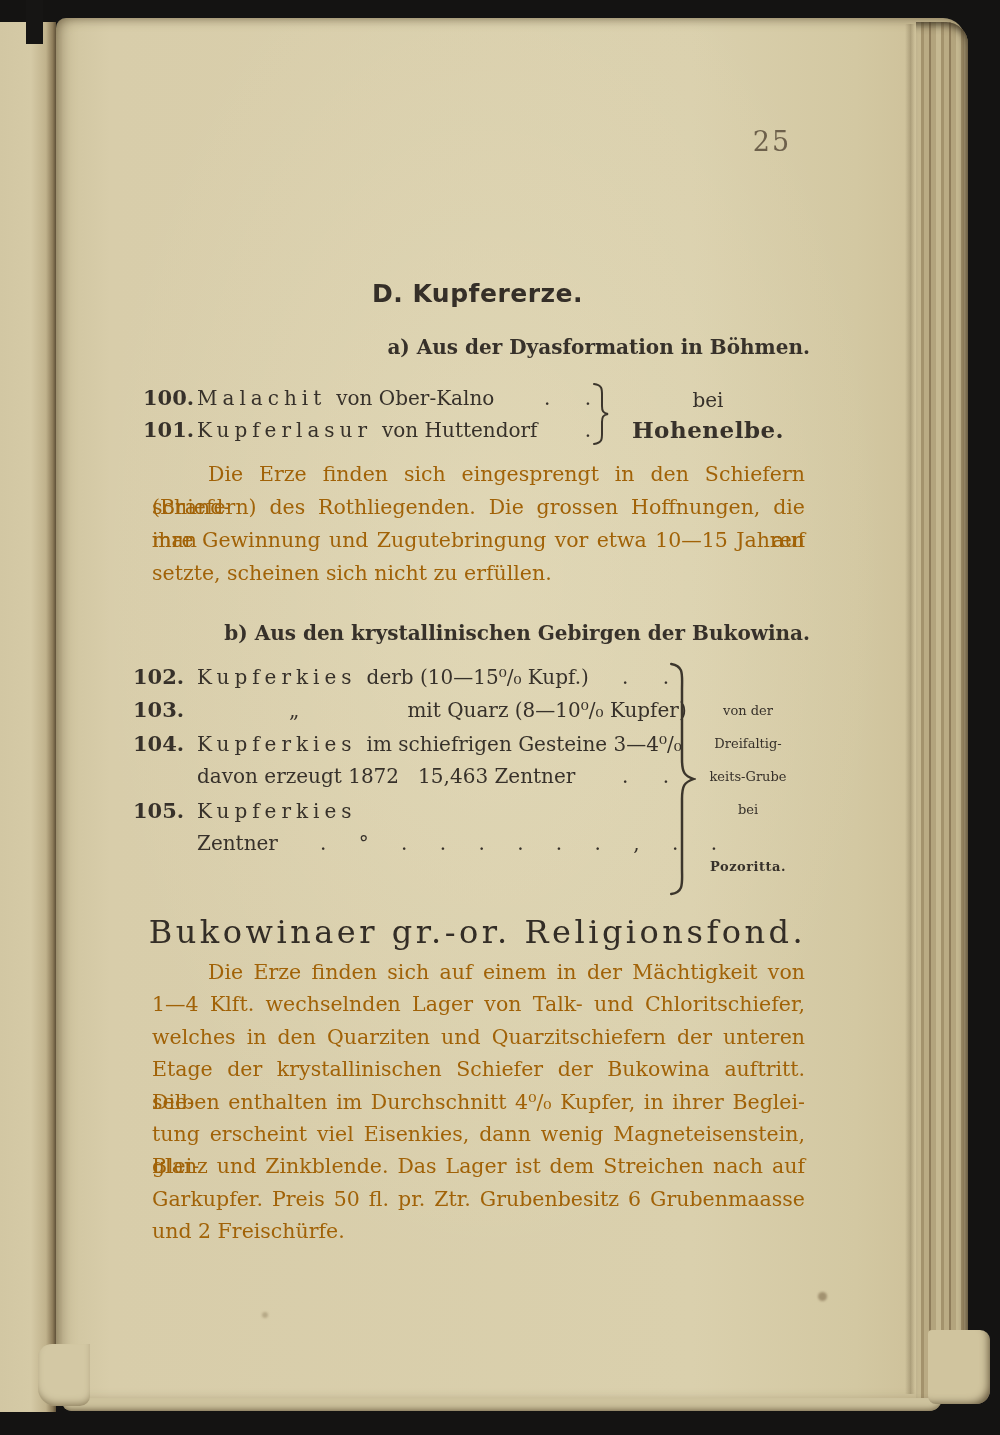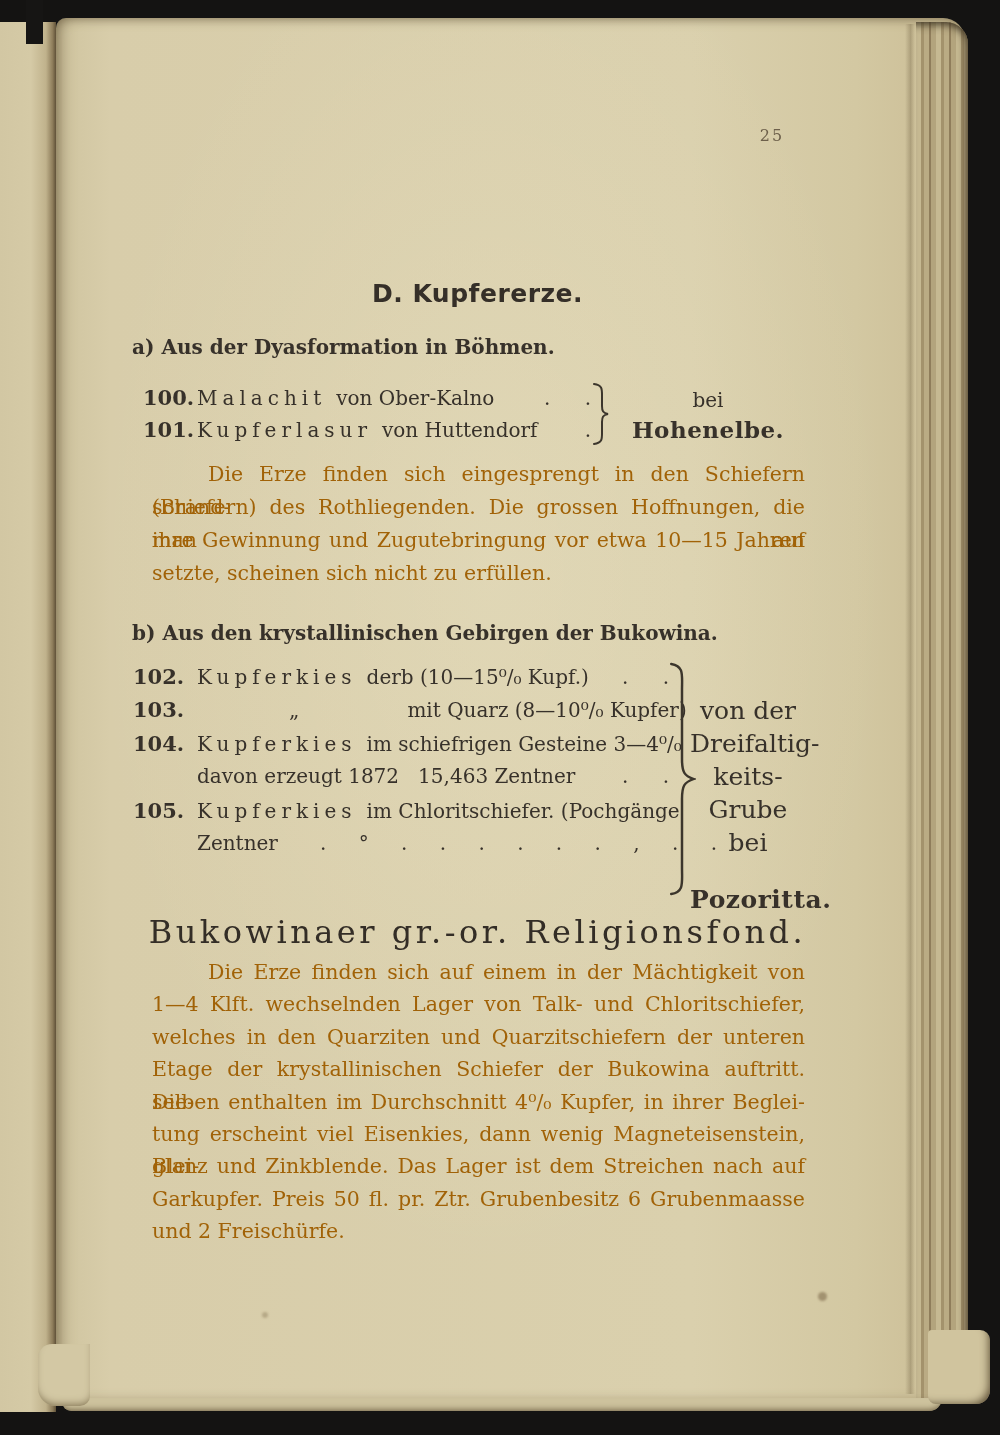--- a/index.html
+++ b/index.html
@@ -48,29 +48,29 @@
   .corner-br{
     position:absolute;left:928px;top:1330px;width:62px;height:74px;
     background:#d0c49e;border-radius:4px 10px 14px 8px;
     box-shadow:inset -6px -5px 9px -5px #5d4f36;
   }
   .fox1,.fox2{position:absolute;border-radius:50%;filter:blur(1px);}
   .fox1{left:818px;top:1292px;width:9px;height:9px;background:rgba(120,100,70,.55);}
   .fox2{left:262px;top:1312px;width:6px;height:6px;background:rgba(130,112,80,.4);}
   .page-number{
     position:absolute;left:748px;top:126px;width:48px;text-align:center;
-    font-size:16px;color:#6d604b;letter-spacing:2px;
+    font-size:27px;color:#6d604b;letter-spacing:2px;
   }
   .main-title{
     position:absolute;left:145px;top:279px;width:665px;text-align:center;
     font-family:"DejaVu Sans","Liberation Sans",sans-serif;
     font-weight:bold;font-size:25px;color:#352f28;letter-spacing:.5px;
   }
   .sub-title{
-    position:absolute;left:132px;width:665px;text-align:left;
+    position:absolute;left:145px;width:665px;text-align:right;
     font-weight:bold;font-size:20px;color:#37312a;
   }
   .sub-a{top:335px;}
   .sub-b{top:621px;}
 
   .entries{position:absolute;display:flex;flex-direction:column;}
   .entries-a{left:143px;top:385px;width:452px;}
   .entries-a .erow{height:31.5px;}
   .entries-b{left:133px;top:664px;width:540px;}
   .entries-b .erow{height:33.4px;}
@@ -87,21 +87,21 @@
   .row-ditto .erest{margin-left:98px;}
 
   .brace{position:absolute;}
   .brace svg{display:block;width:100%;height:100%;}
   .brace-a{left:591px;top:382px;width:20px;height:64px;}
   .brace-b{left:668px;top:662px;width:28px;height:234px;}
 
   .side-label{position:absolute;text-align:center;color:#37312a;}
   .label-a{left:618px;top:386px;width:180px;font-size:20px;line-height:29px;}
   .label-a .l2{font-weight:bold;font-size:23px;letter-spacing:.5px;}
-  .label-b{left:690px;top:694px;width:116px;font-size:25px;line-height:33px;}
+  .label-b{left:690px;top:694px;width:116px;font-size:13px;line-height:33px;}
   .label-b .l5{font-weight:bold;letter-spacing:.5px;margin-top:24px;}
 
   .para{position:absolute;left:152px;width:653px;font-size:20.5px;color:#a16207;}
   .para .pline{text-align:justify;text-align-last:justify;line-height:33px;height:33px;overflow:visible;}
   .para .pline:first-child{text-indent:56px;}
   .para .pline:last-child{text-align-last:left;}
   .para-a{top:458px;}
   .para-b{top:956px;}
   .para-b .pline{line-height:32.4px;height:32.4px;}
 
@@ -164,21 +164,21 @@
   <div class="erow row-ditto">
     <span class="enum">103.</span><span class="eword">„</span><span class="erest">mit Quarz (8—10⁰/₀ Kupfer)</span>
   </div>
   <div class="erow">
     <span class="enum">104.</span><span class="eword">Kupferkies</span><span class="erest">im schiefrigen Gesteine 3—4⁰/₀</span>
   </div>
   <div class="erow">
     <span class="enum"></span><span class="eword"></span><span class="erest">davon erzeugt 1872   15,463 Zentner</span><span class="espacer"></span><span class="edots">. .</span>
   </div>
   <div class="erow">
-    <span class="enum">105.</span><span class="eword">Kupferkies</span><span class="erest">im Chloritschiefer. (Pochgänge</span>
+    <span class="enum">105.</span><span class="eword">Kupferkies</span>
   </div>
   <div class="erow">
     <span class="enum"></span><span class="eword"></span><span class="erest">Zentner</span><span class="edots-wide">. ° . . . . . . , . .</span>
   </div>
 </div>
 
 <div class="brace brace-b">
   <svg viewBox="0 0 26 234" preserveAspectRatio="none">
     <path d="M3 2 C15 4 13 13 13 28 L13 97 C13 110 15 114 24 117 C15 120 13 124 13 137 L13 206 C13 221 15 230 3 232" fill="none" stroke="#3c362c" stroke-width="2.3" stroke-linecap="round"></path>
   </svg>

